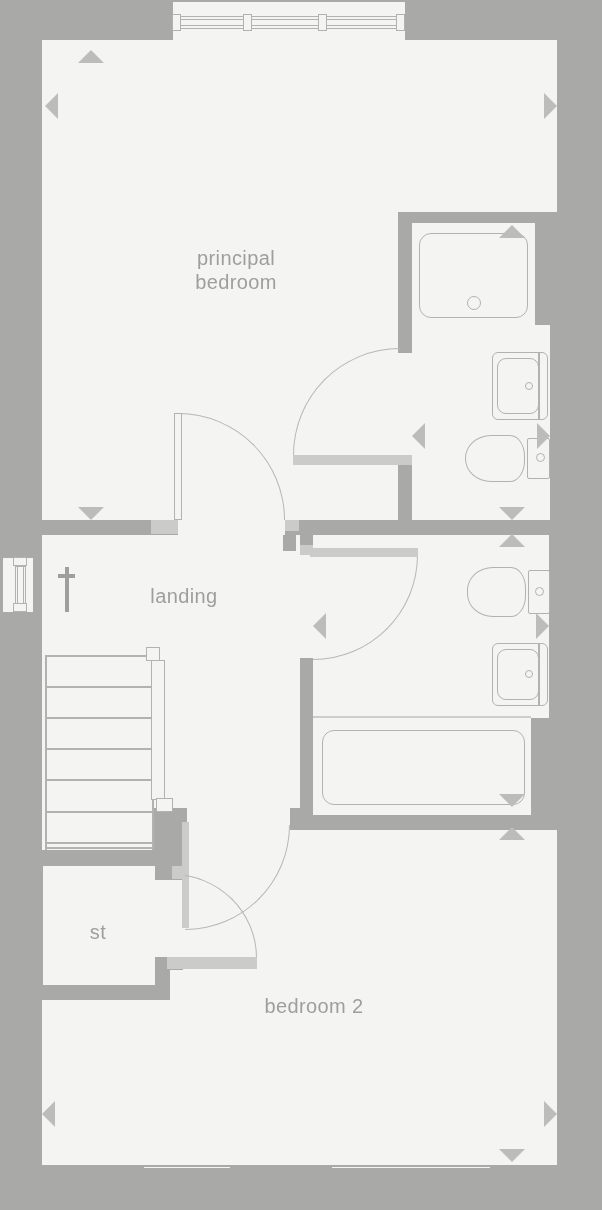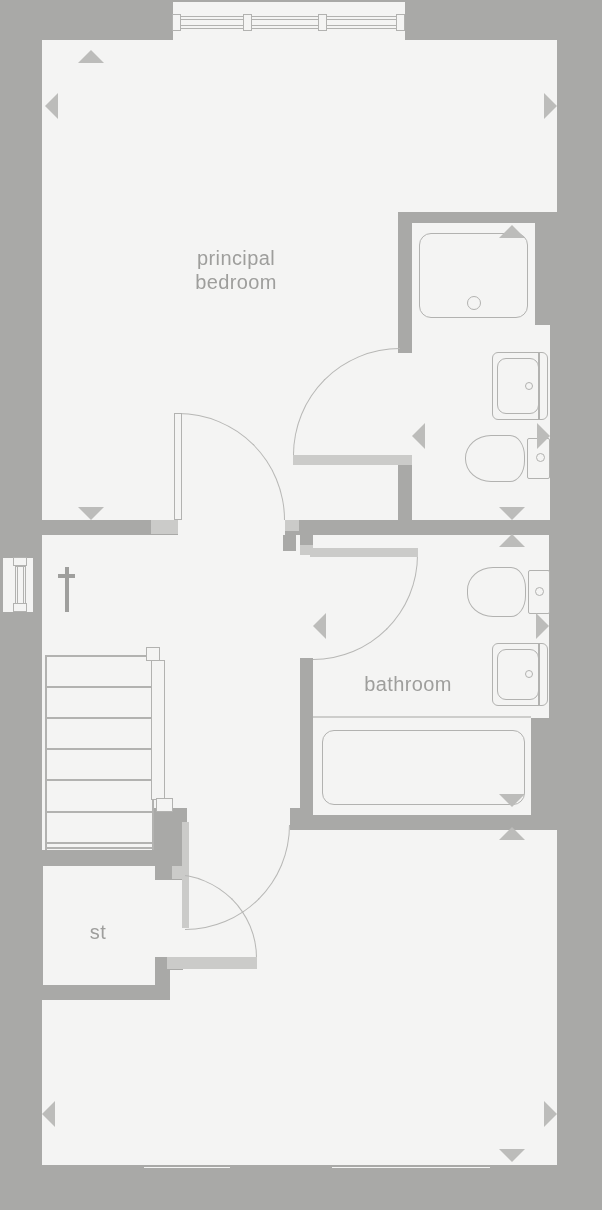--- a/index.html
+++ b/index.html
@@ -152,22 +152,23 @@
   <div class="dot" style="left:535px;top:587px;width:9px;height:9px"></div>
   <div class="fix" style="left:492px;top:643px;width:56px;height:63px;border-radius:6px"></div>
   <div class="fix" style="left:497px;top:649px;width:42px;height:51px;border-radius:9px"></div>
   <div class="vline" style="left:538px;top:644px;height:61px"></div>
   <div class="dot" style="left:525px;top:670px;width:8px;height:8px"></div>
   <div class="hline" style="left:313px;top:716px;width:218px;background:#cdcdcb"></div>
   <div class="fix" style="left:322px;top:730px;width:203px;height:75px;border-radius:12px"></div>
 
   <div class="label" style="left:116px;top:246px;width:240px">principal
 bedroom</div>
-  <div class="label" style="left:328px;top:672px;width:160px">bathroom</div>
+  <div class="label" style="left:104px;top:584px;width:160px">landing</div>
   <div class="label" style="left:58px;top:920px;width:80px">st</div>
+  <div class="label" style="left:234px;top:994px;width:160px">bedroom 2</div>
 
   <div class="ar up" style="left:78px;top:50px"></div>
   <div class="ar left" style="left:45px;top:93px"></div>
   <div class="ar right" style="left:544px;top:93px"></div>
   <div class="ar up" style="left:499px;top:225px"></div>
   <div class="ar left" style="left:412px;top:423px"></div>
   <div class="ar right" style="left:537px;top:423px"></div>
   <div class="ar down" style="left:499px;top:507px"></div>
   <div class="ar down" style="left:78px;top:507px"></div>
   <div class="ar up" style="left:499px;top:534px"></div>

